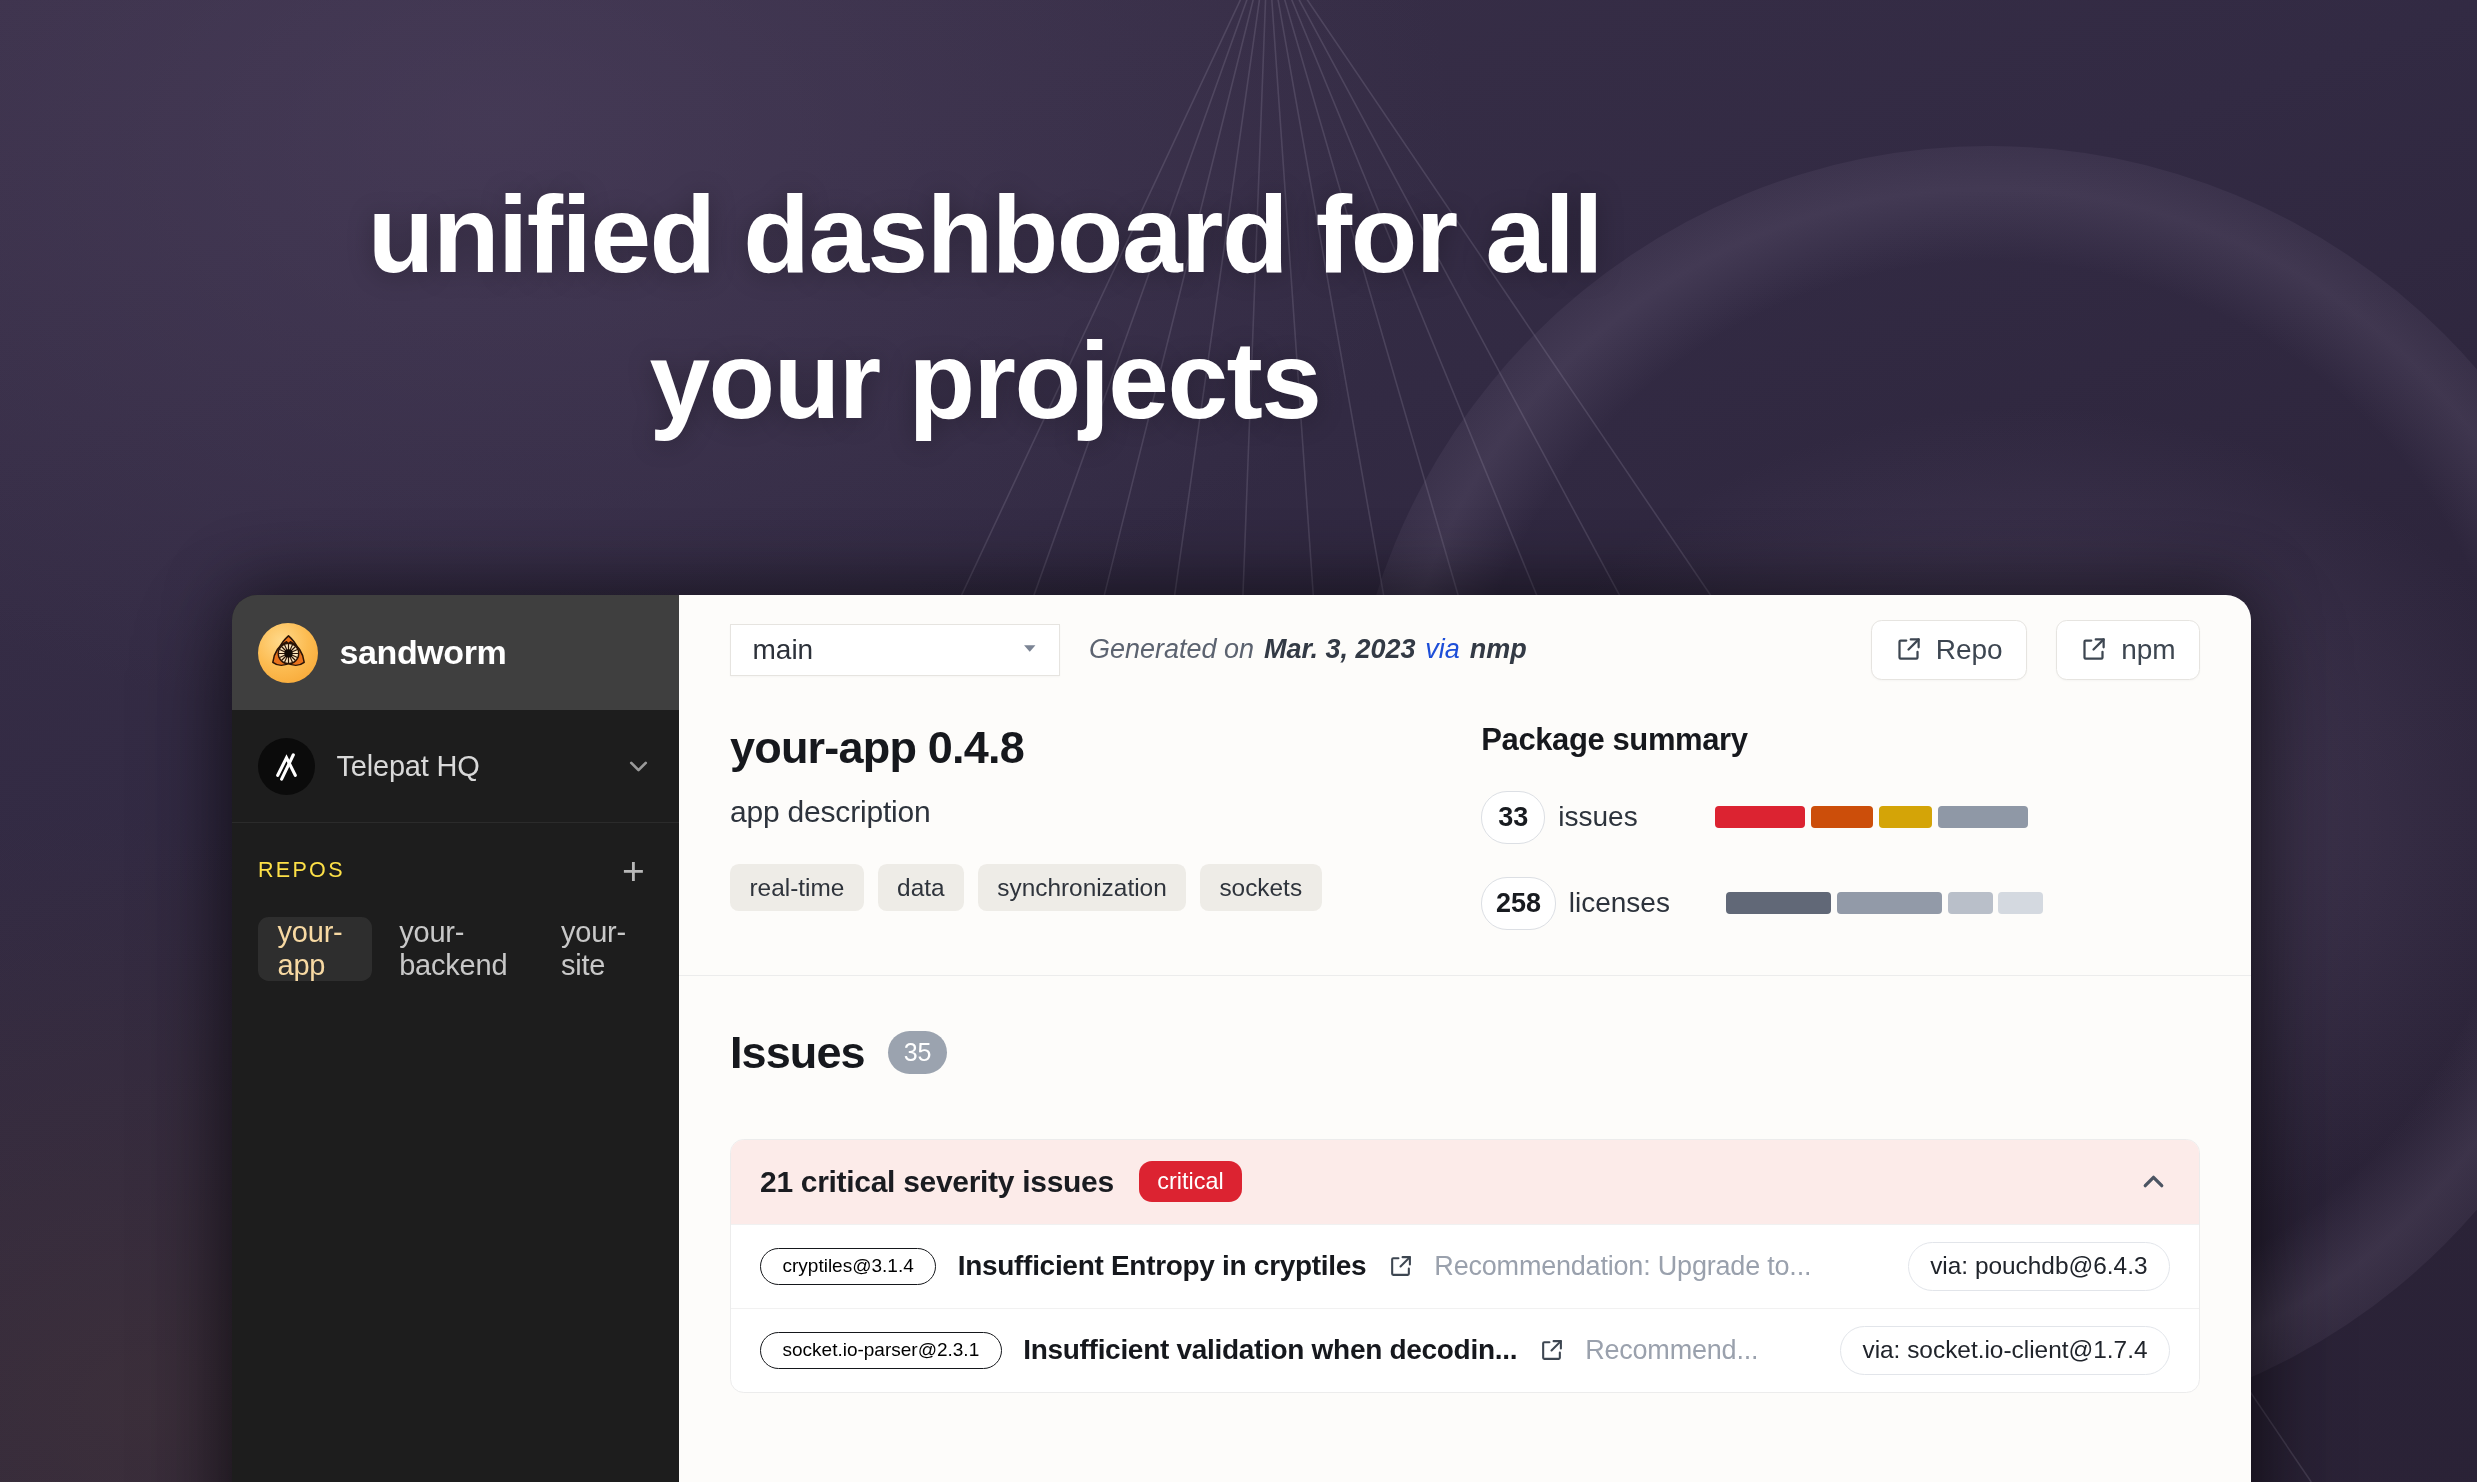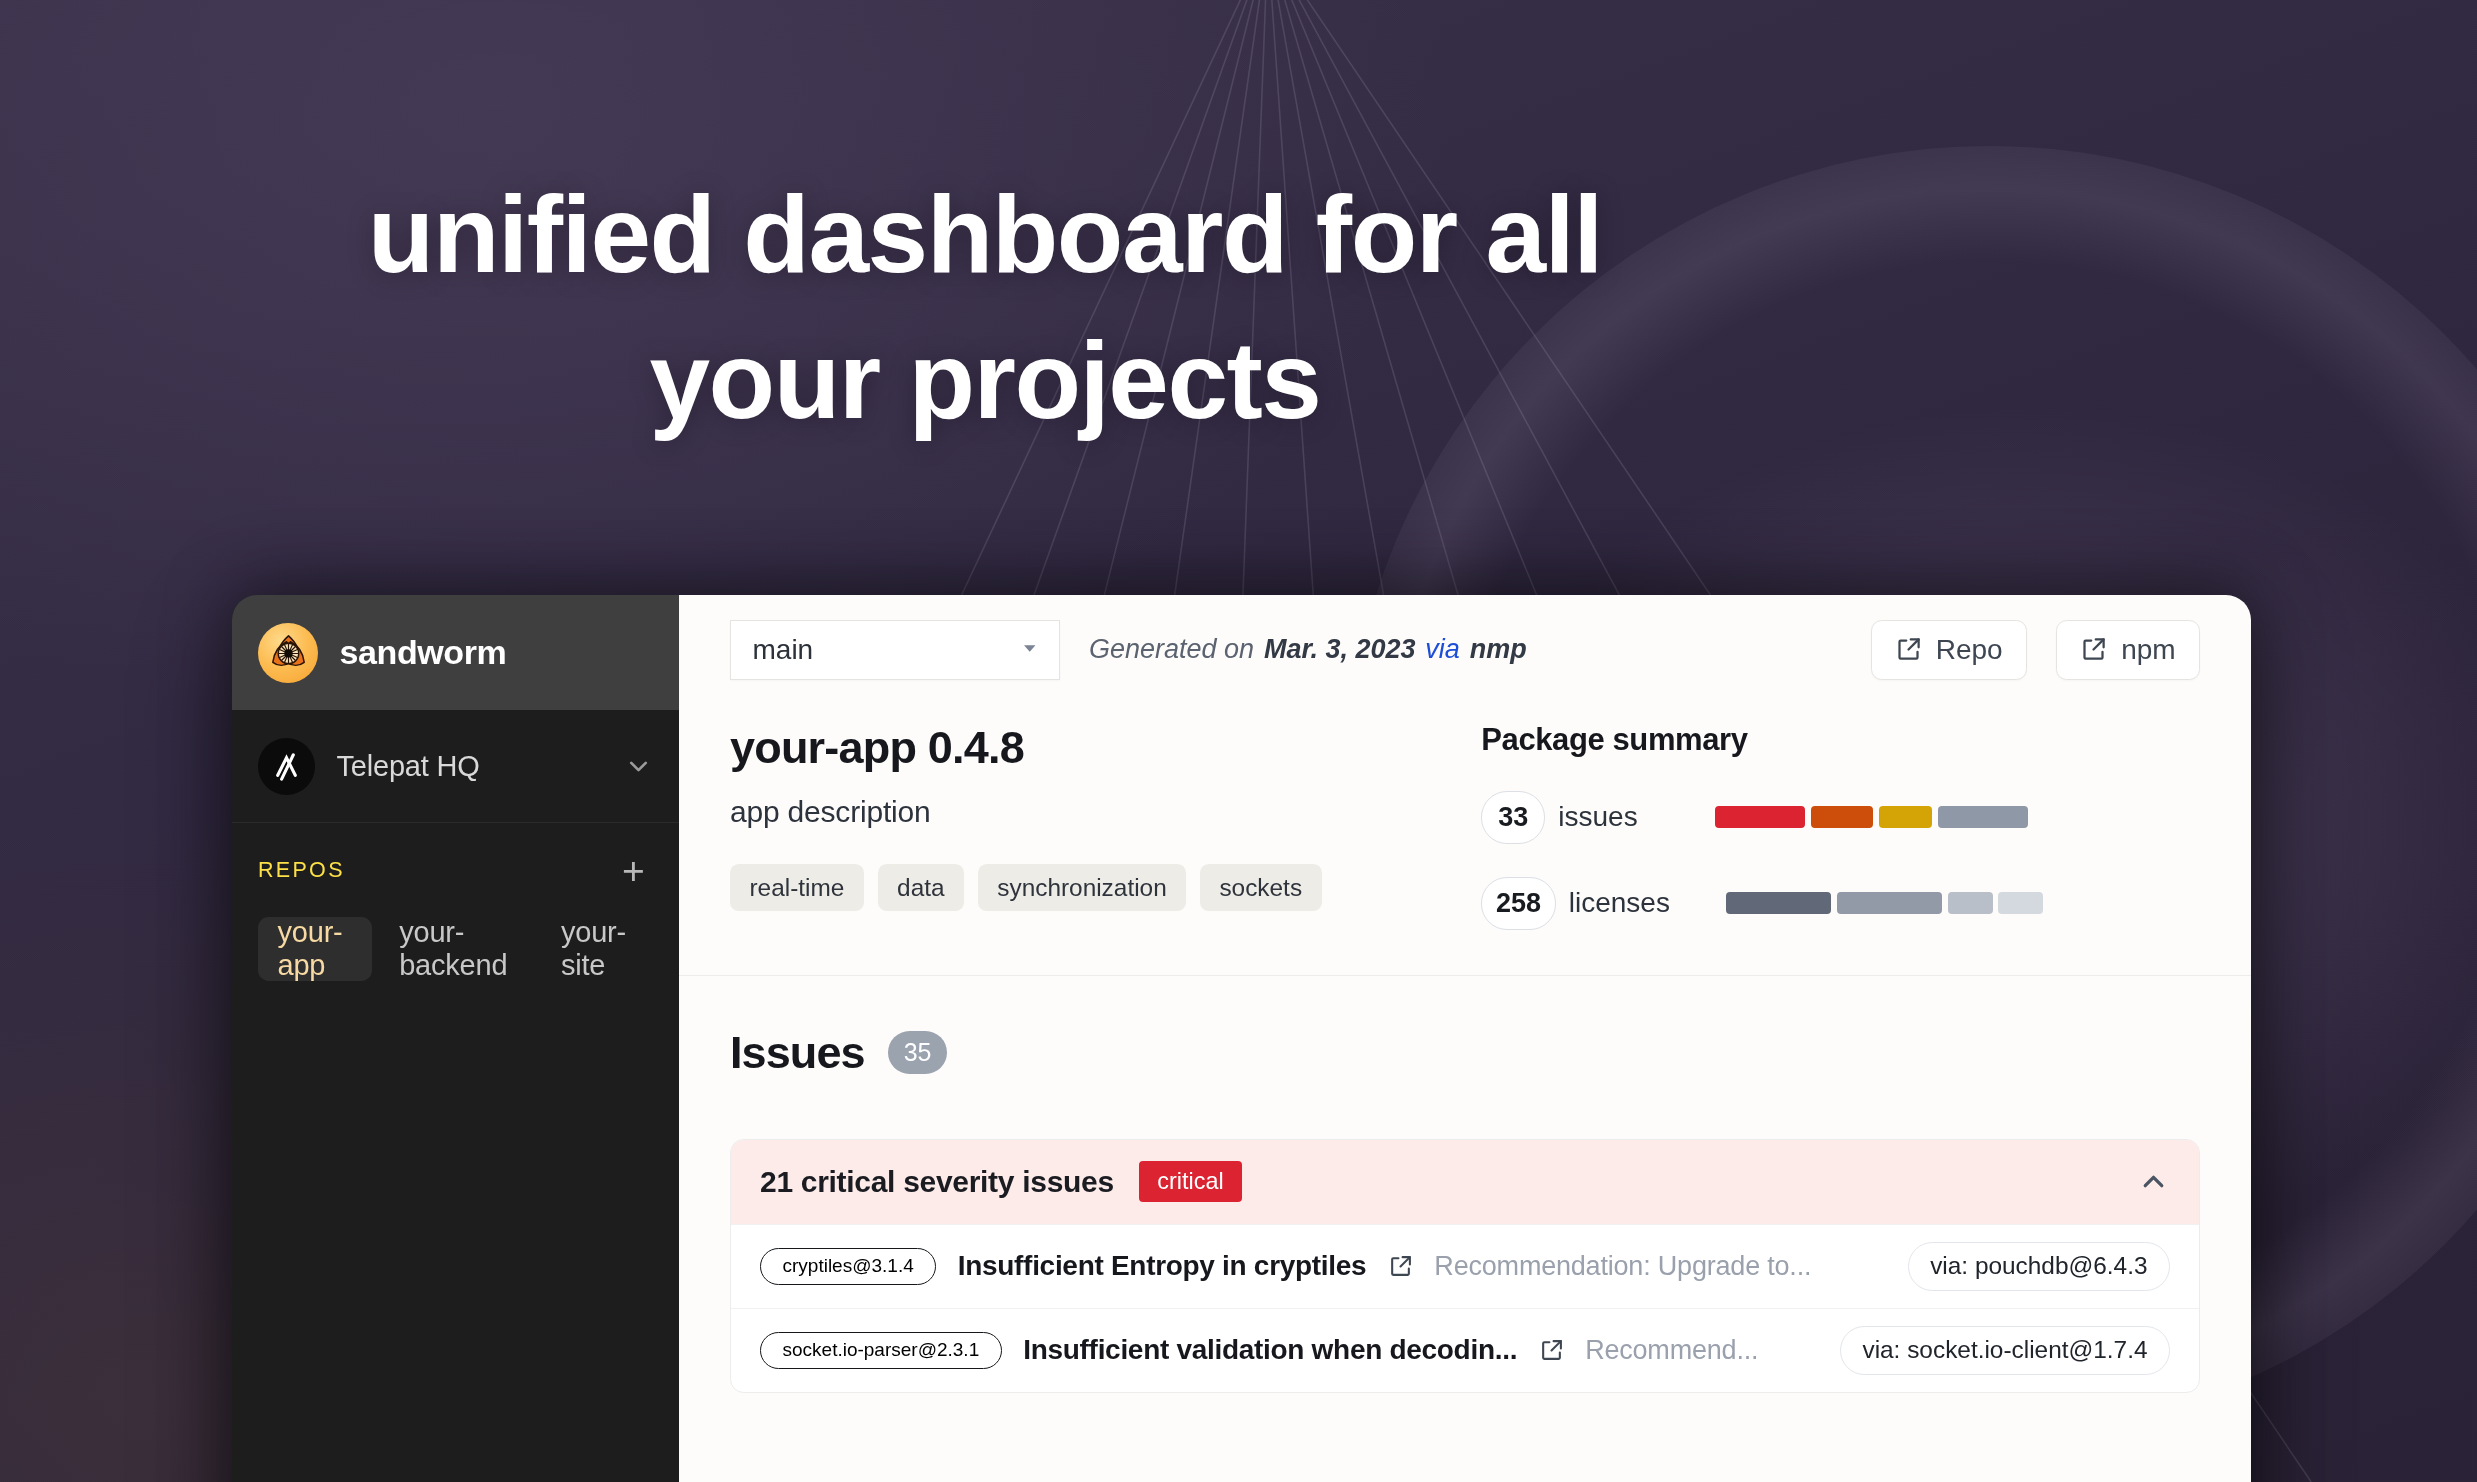--- a/index.html
+++ b/index.html
@@ -189,21 +189,21 @@
   #topbar {
     height: 109px;
     flex: 0 0 109px;
     display: flex;
     align-items: center;
     padding: 0 51px;
     gap: 29px;
   }
   #branch-select {
     width: 330px;
-    height: 60px;
+    height: 52px;
     background: #ffffff;
     border: 1px solid #e6e4e0;
     border-radius: 0;
     display: flex;
     align-items: center;
     justify-content: space-between;
     padding: 0 19.5px 0 21.5px;
     font-size: 28px;
     color: #2c313a;
     cursor: pointer;
@@ -349,21 +349,21 @@
   }
   #severity-text {
     font-size: 30px;
     font-weight: 700;
     color: #1a1c21;
     letter-spacing: -0.3px;
   }
   #severity-badge {
     background: #dc2331;
     color: #ffffff;
-    border-radius: 4px;
+    border-radius: 13px;
     height: 41px;
     display: flex;
     align-items: center;
     padding: 0 18.5px;
     font-size: 23.4px;
     font-weight: 500;
   }
   #severity-spacer { flex: 1; }
   #severity-chevron { color: #4b5462; display: flex; }
 

